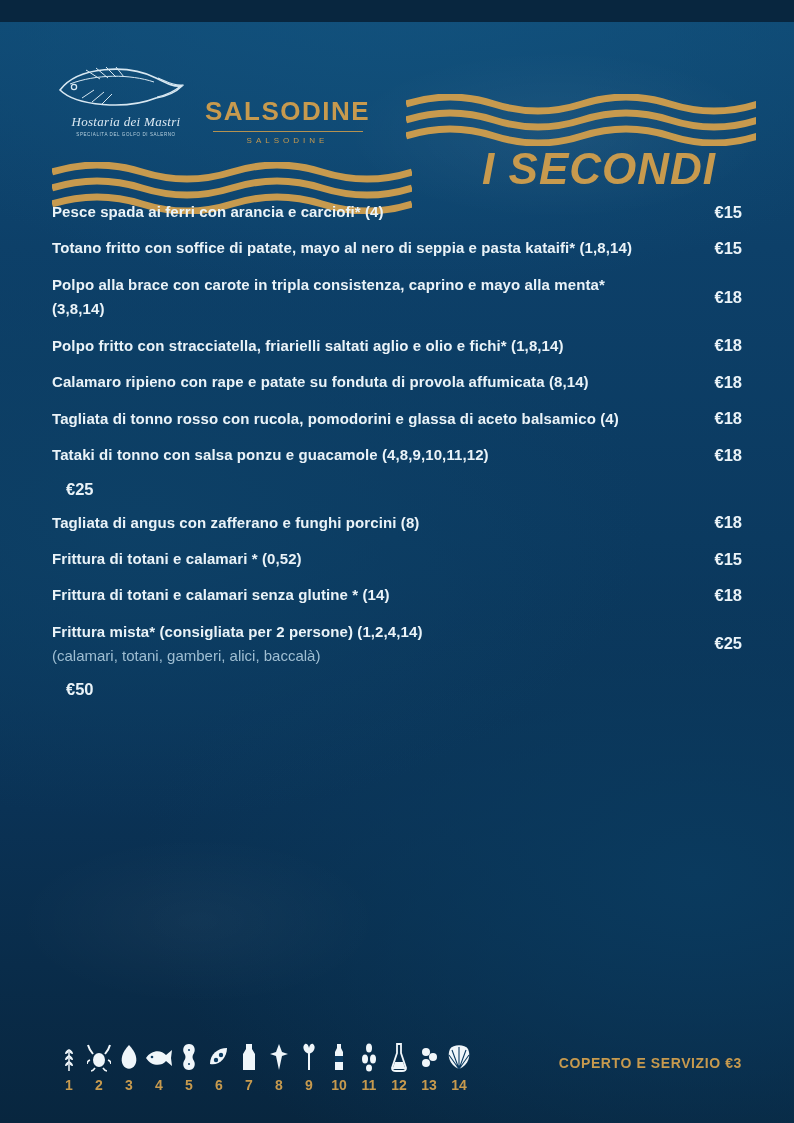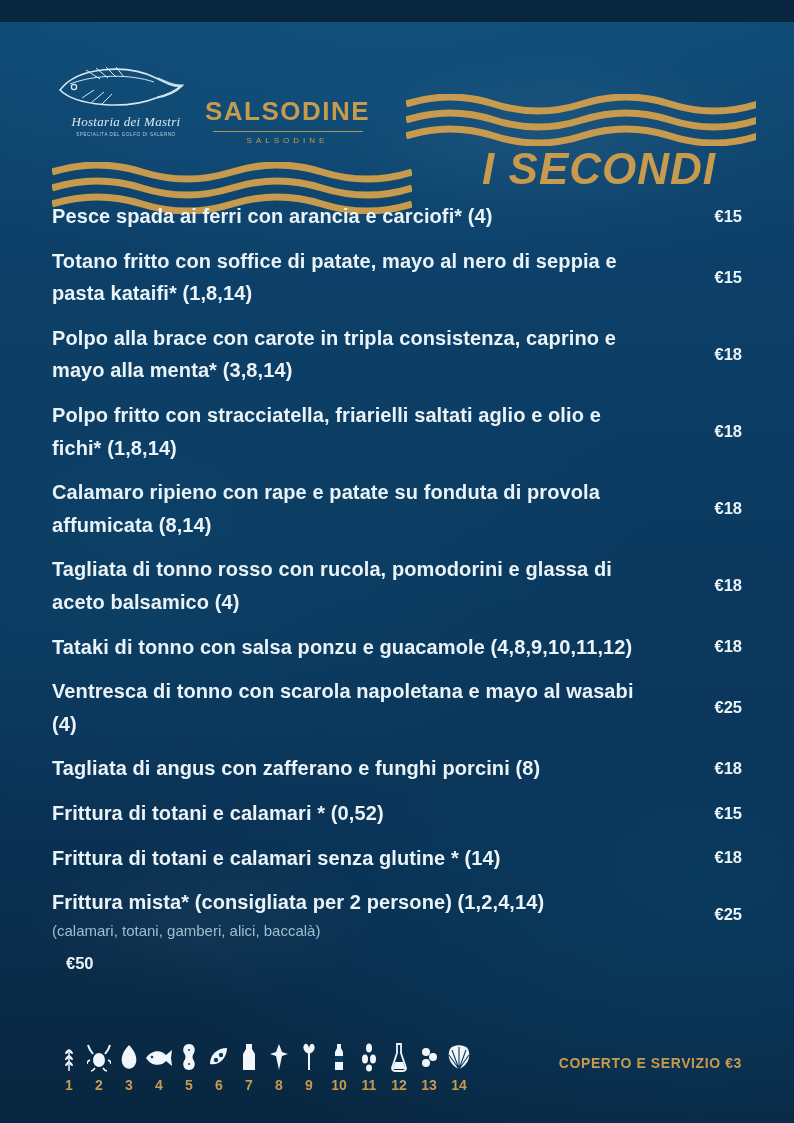--- a/index.html
+++ b/index.html
@@ -135,21 +135,21 @@
   .item {
     display: flex;
     align-items: flex-start;
     justify-content: space-between;
     margin-bottom: 12px;
   }
   .item-text {
     max-width: 600px;
   }
   .item-name {
-    font-size: 20px;
+    font-size: 15px;
     font-weight: bold;
     color: #eaf3f8;
     line-height: 1.63;
     letter-spacing: 0.1px;
   }
   .item-desc {
     font-size: 15px;
     color: #9fbed2;
     line-height: 1.5;
     margin-top: 1px;
@@ -290,23 +290,20 @@
     </div>
 
     <div class="item">
       <div class="item-text">
         <div class="item-name">Tataki di tonno con salsa ponzu e guacamole (4,8,9,10,11,12)</div>
       </div>
       <div class="item-price">€18</div>
     </div>
 
     <div class="item">
-      <div class="item-text">
-        <div class="item-name">Ventresca di tonno con scarola napoletana e mayo al wasabi (4)</div>
-      </div>
       <div class="item-price">€25</div>
     </div>
 
     <div class="item">
       <div class="item-text">
         <div class="item-name">Tagliata di angus con zafferano e funghi porcini (8)</div>
       </div>
       <div class="item-price">€18</div>
     </div>
 

